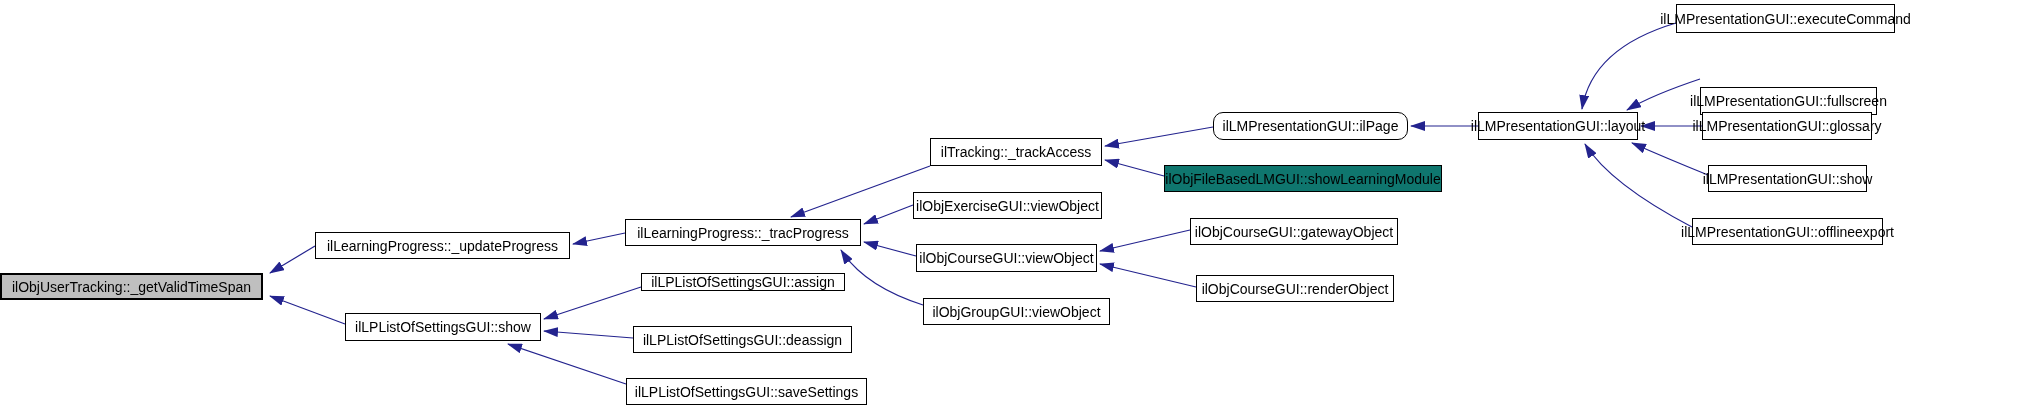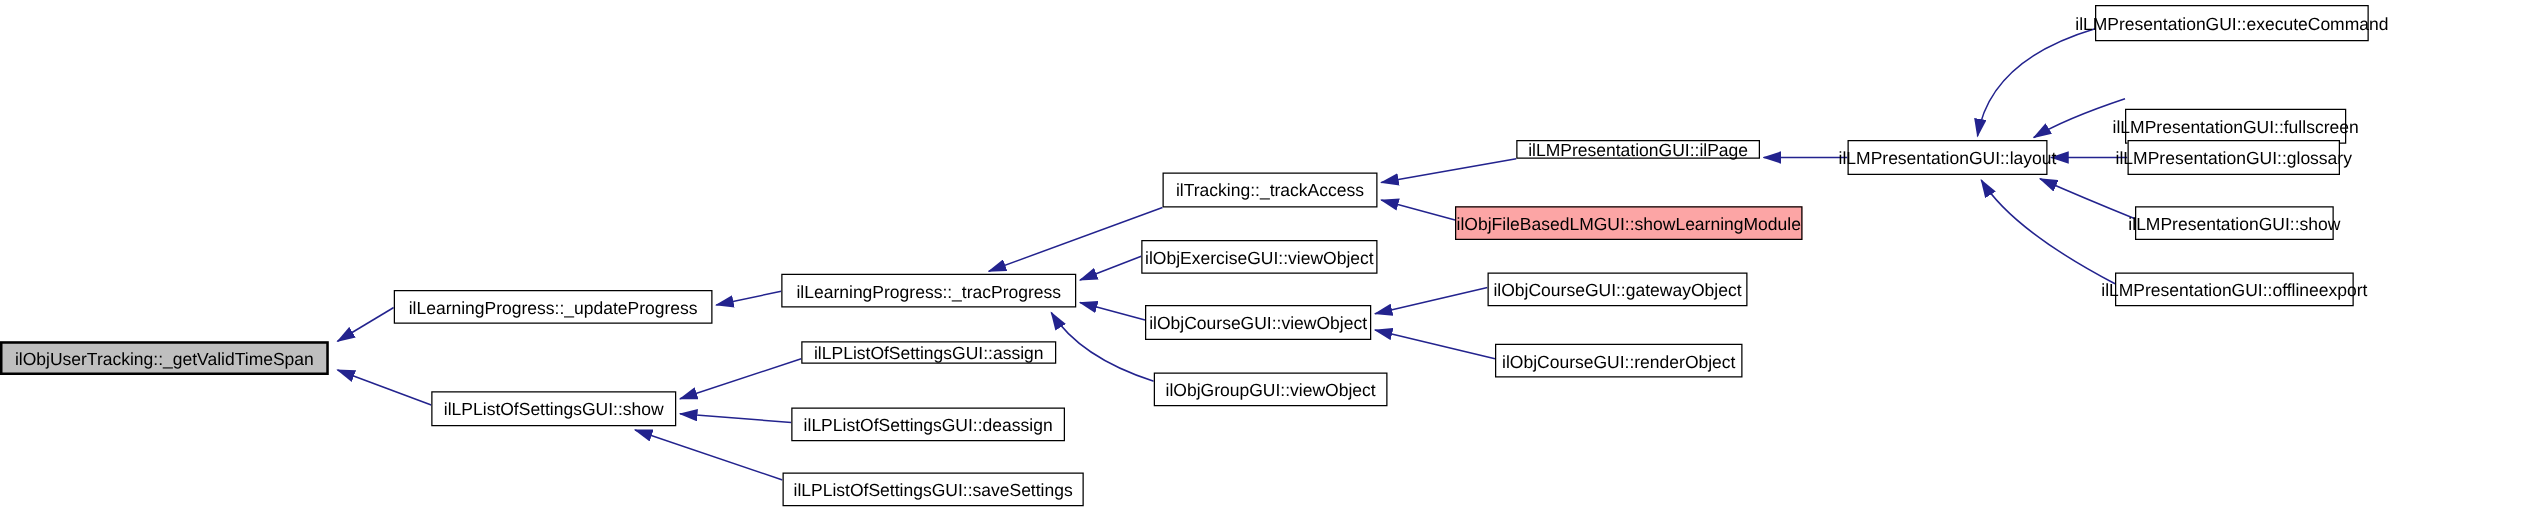--- a/index.html
+++ b/index.html
@@ -106,24 +106,24 @@
       </div>
       <div class="graph-node" style="left: 913px; top: 192px; width: 189px; height: 27px; background: rgb(255, 255, 255); border-color: rgb(0, 0, 0);">
         <span>ilObjExerciseGUI::viewObject</span>
       </div>
       <div class="graph-node" style="left: 916px; top: 244px; width: 181px; height: 28px; background: rgb(255, 255, 255); border-color: rgb(0, 0, 0);">
         <span>ilObjCourseGUI::viewObject</span>
       </div>
       <div class="graph-node" style="left: 923px; top: 298px; width: 187px; height: 27px; background: rgb(255, 255, 255); border-color: rgb(0, 0, 0);">
         <span>ilObjGroupGUI::viewObject</span>
       </div>
-      <div class="graph-node" style="left: 1213px; top: 112px; width: 195px; height: 15px; background: rgb(255, 255, 255); border-color: rgb(0, 0, 0);">
+      <div class="graph-node" style="left: 1213px; top: 112px; width: 195px; height: 28px; background: rgb(255, 255, 255); border-color: rgb(0, 0, 0); border-radius: 10px;">
         <span>ilLMPresentationGUI::ilPage</span>
       </div>
-      <div class="graph-node" style="left: 1164px; top: 165px; width: 278px; height: 27px; background: #fca5a5; border-color: rgb(0, 0, 0);">
+      <div class="graph-node" style="left: 1164px; top: 165px; width: 278px; height: 27px; background: #0f766e; border-color: rgb(0, 0, 0);">
         <span>ilObjFileBasedLMGUI::showLearningModule</span>
       </div>
       <div class="graph-node" style="left: 1190px; top: 218px; width: 208px; height: 27px; background: rgb(255, 255, 255); border-color: rgb(0, 0, 0);">
         <span>ilObjCourseGUI::gatewayObject</span>
       </div>
       <div class="graph-node" style="left: 1196px; top: 275px; width: 198px; height: 27px; background: rgb(255, 255, 255); border-color: rgb(0, 0, 0);">
         <span>ilObjCourseGUI::renderObject</span>
       </div>
       <div class="graph-node" style="left: 1478px; top: 112px; width: 160px; height: 28px; background: rgb(255, 255, 255); border-color: rgb(0, 0, 0);">
         <span>ilLMPresentationGUI::layout</span>

